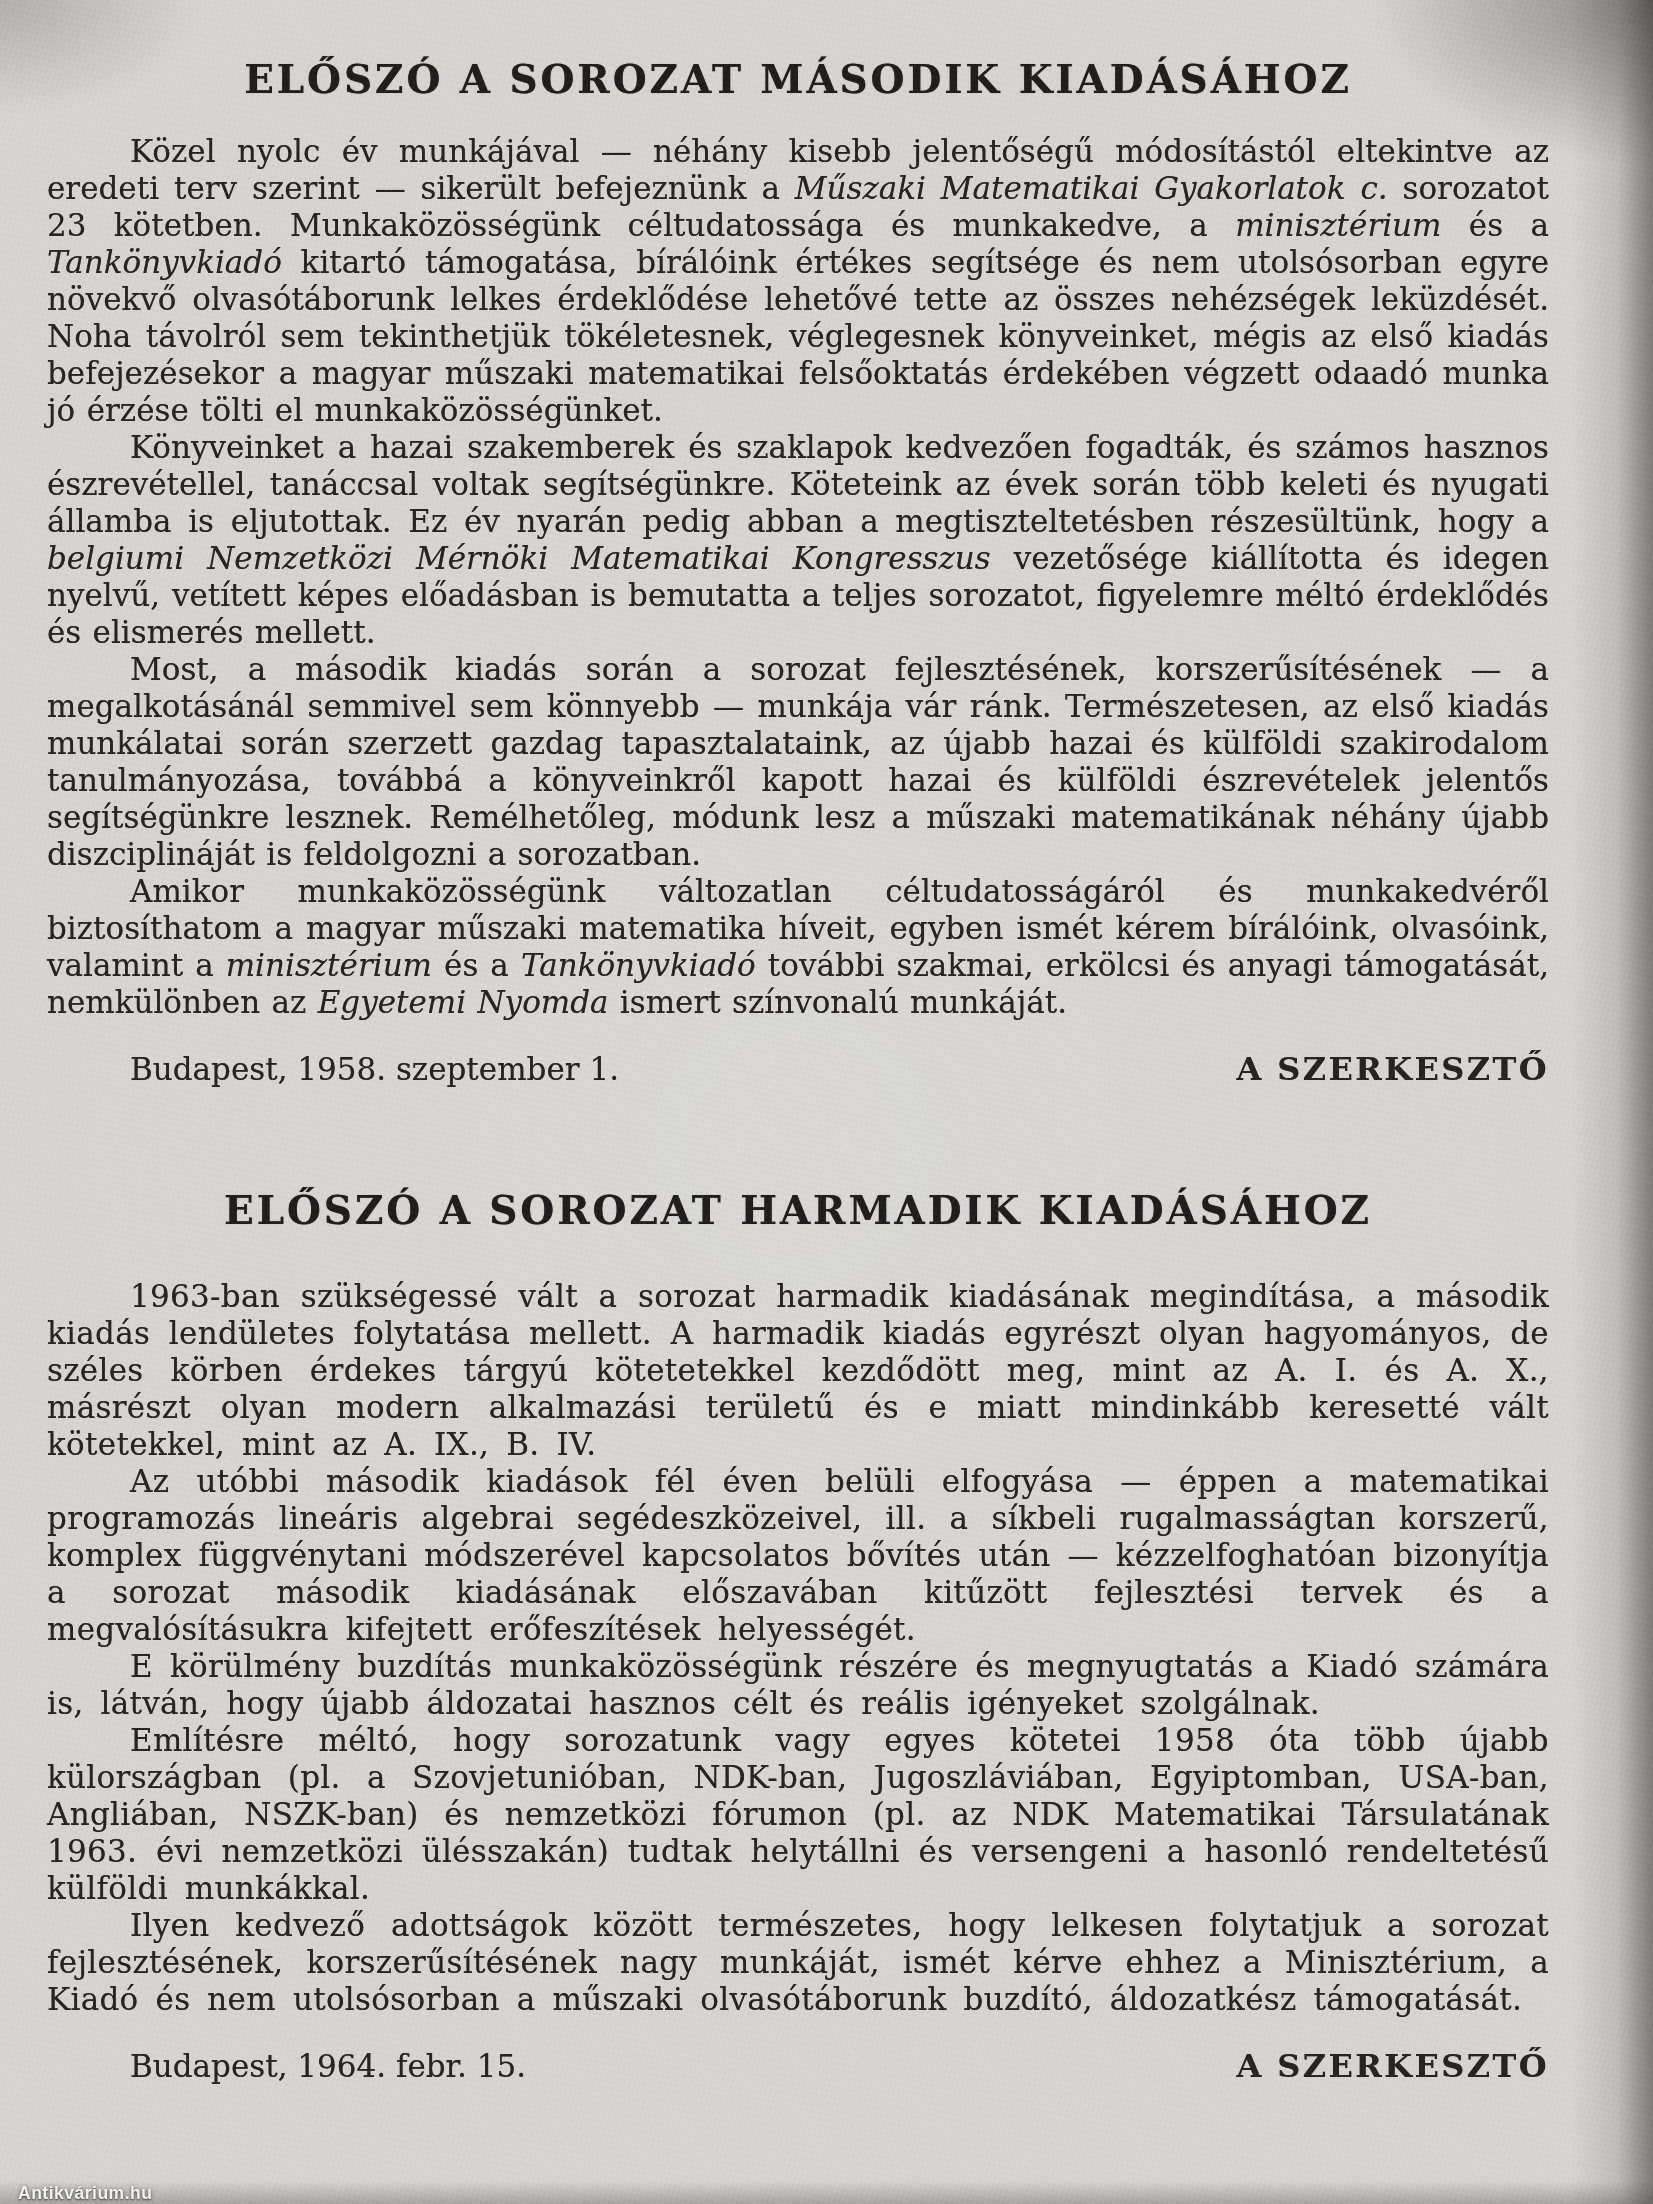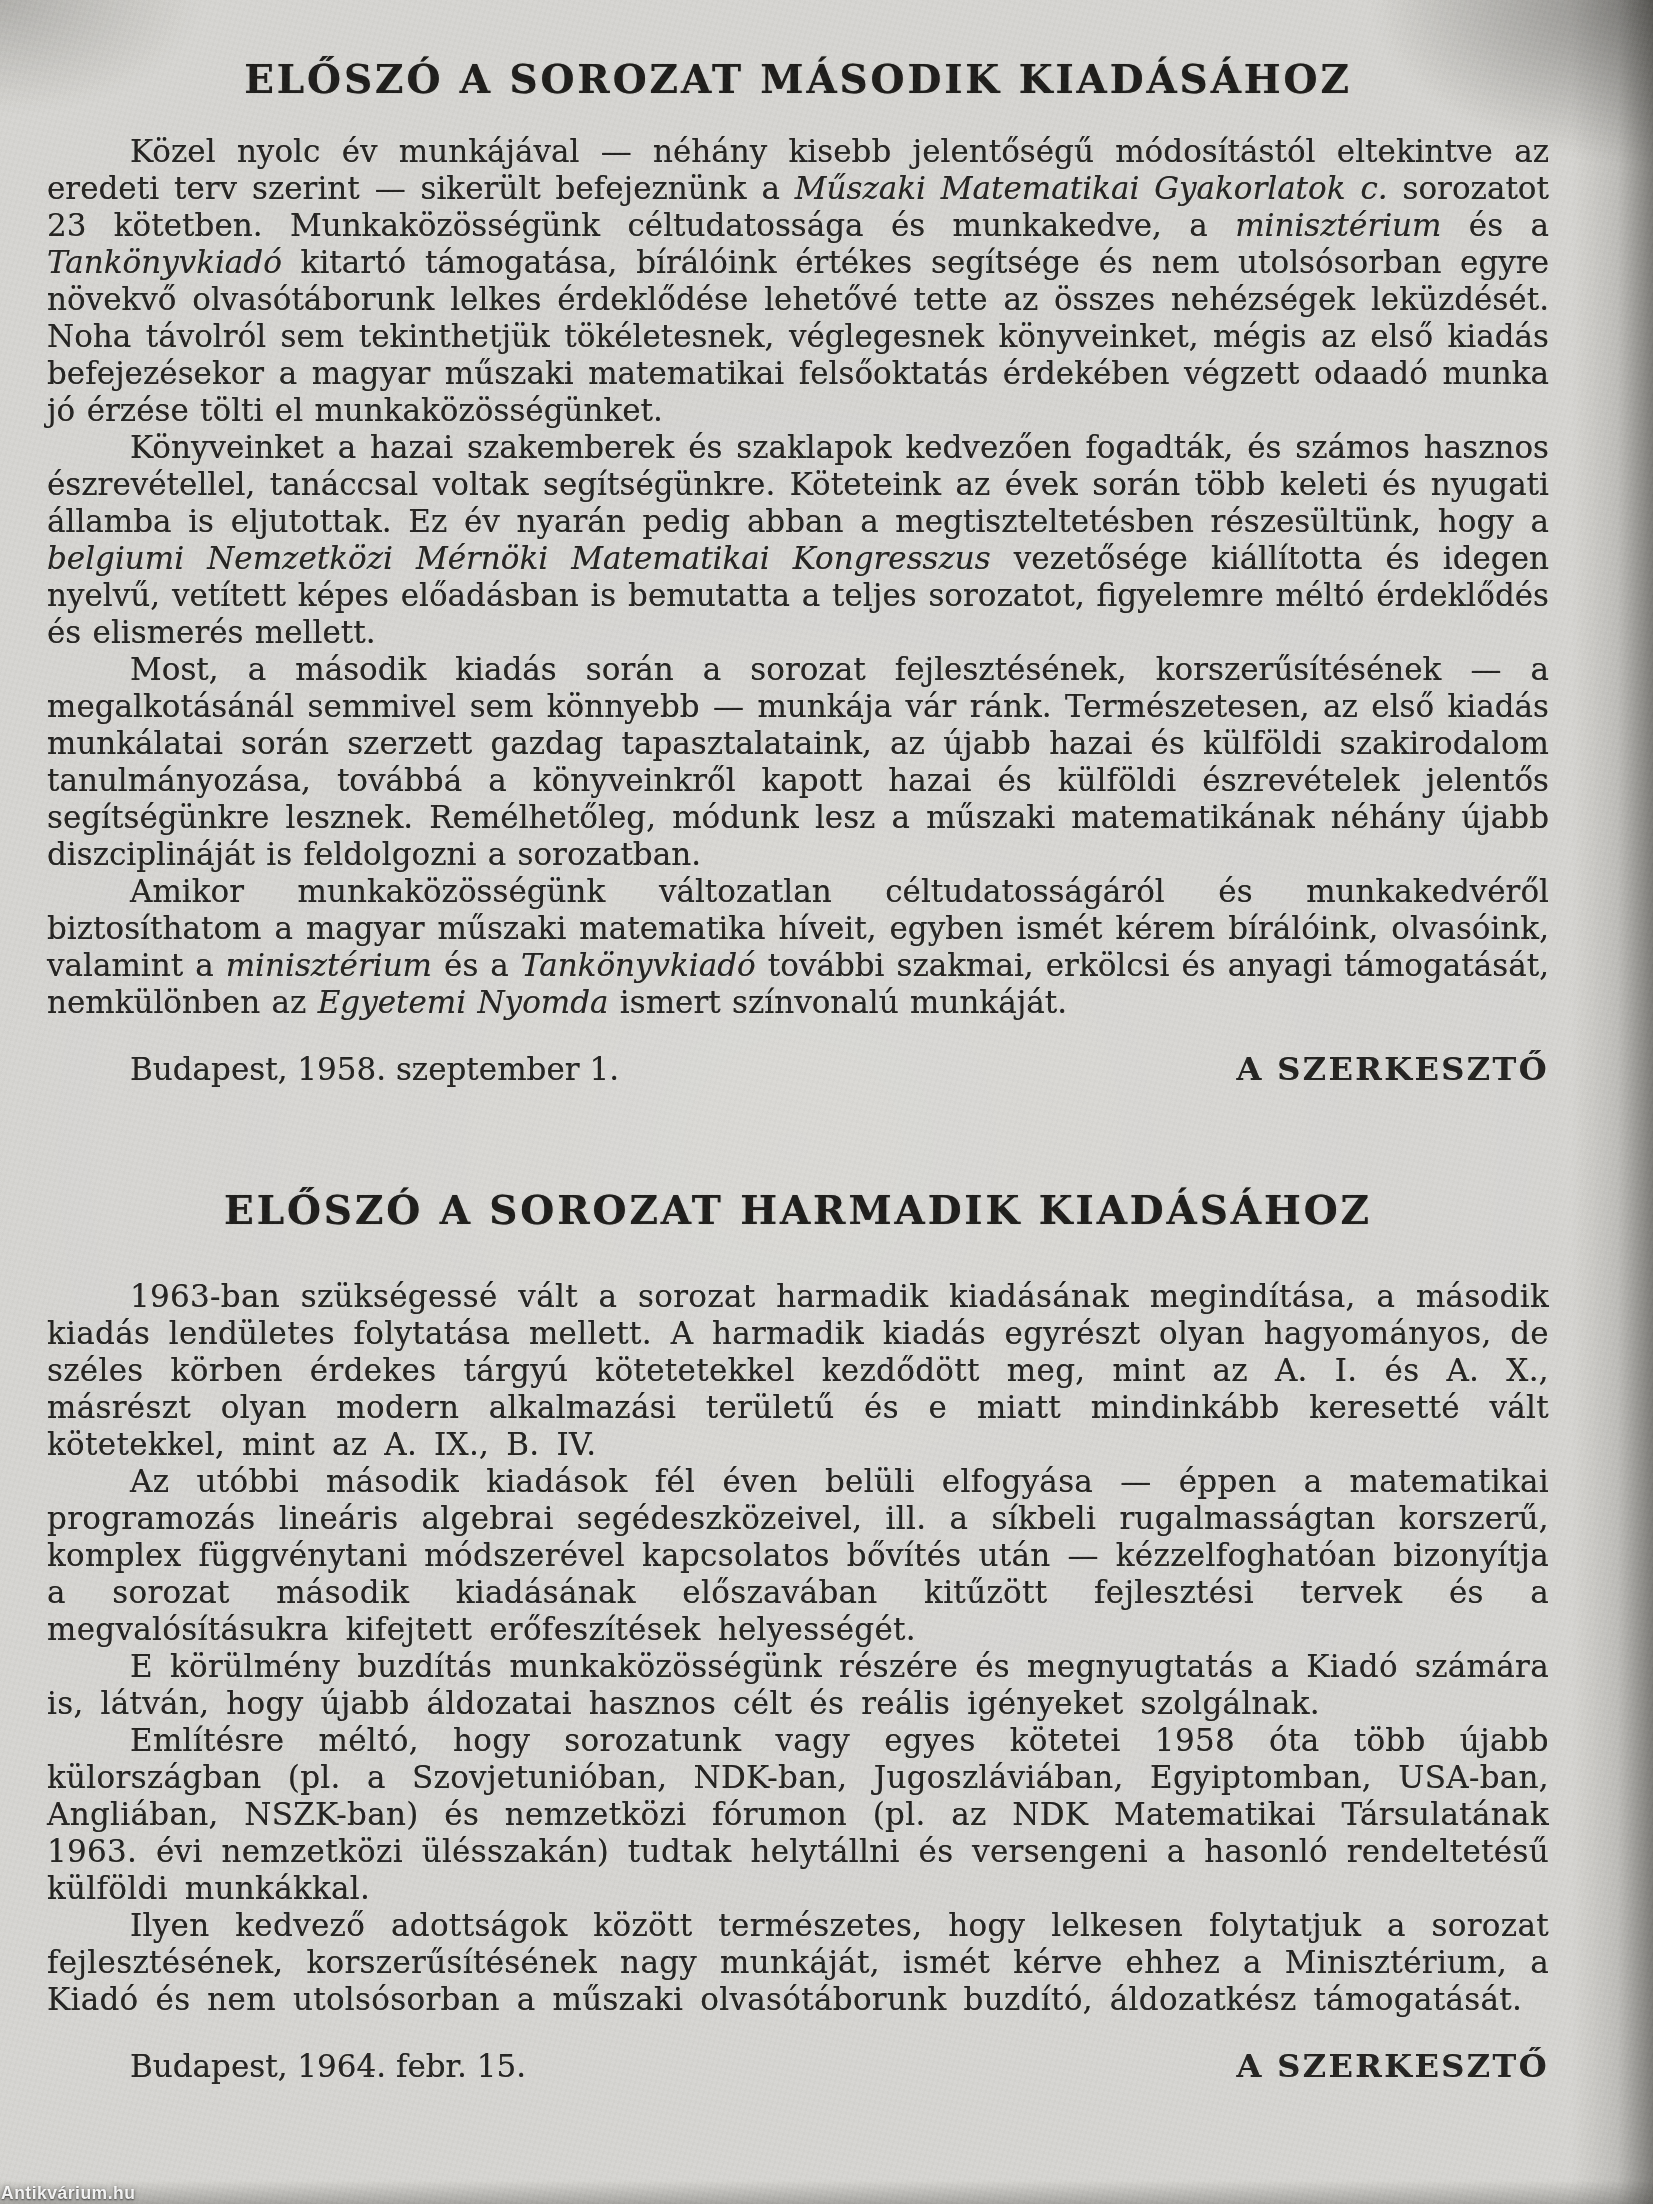--- a/index.html
+++ b/index.html
@@ -69,21 +69,21 @@
     position: absolute;
     inset: 0;
     z-index: 2;
     pointer-events: none;
     background-image:
       repeating-linear-gradient(107deg, rgba(0,0,0,0.016) 0 1.9px, rgba(255,255,255,0.012) 1.9px 4.9px),
       repeating-linear-gradient(13deg, rgba(0,0,0,0.010) 0 2.9px, rgba(255,255,255,0.010) 2.9px 5.8px);
   }
   .watermark {
     position: absolute;
-    left: 1px;
+    left: 18px;
     bottom: 1px;
     z-index: 3;
     font-family: "Liberation Sans", sans-serif;
     font-weight: bold;
     font-size: 17.5px;
     letter-spacing: 0.5px;
     color: rgba(255,255,255,0.92);
     text-shadow: 0 1px 1.9px rgba(0,0,0,0.6), 0 0 4.9px rgba(0,0,0,0.35);
   }
 </style>

